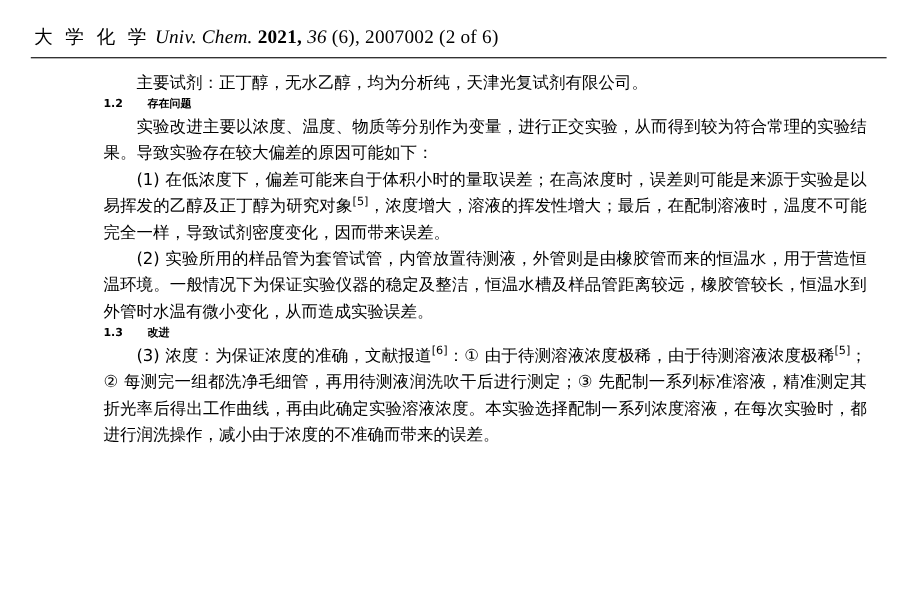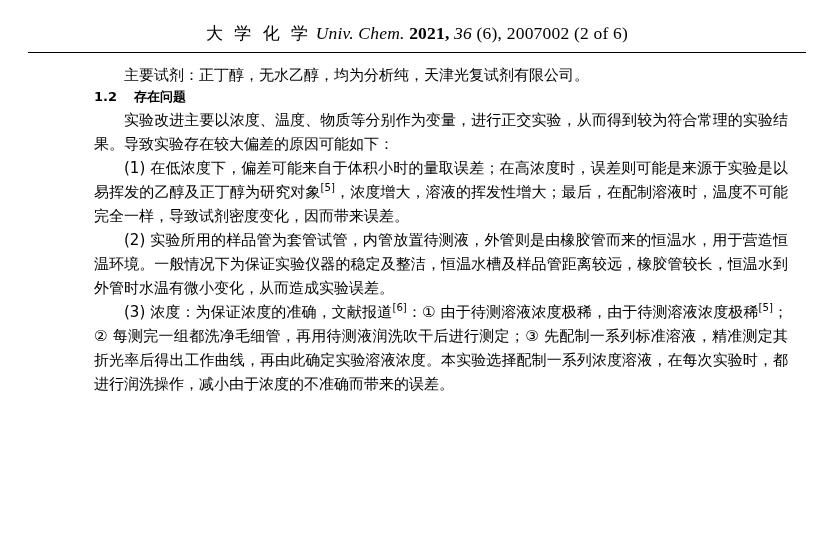--- a/index.html
+++ b/index.html
@@ -15,26 +15,27 @@
     color: #000000;
   }
   .page {
     position: relative;
     width: 834px;
     height: 538px;
     box-sizing: border-box;
     padding: 0;
   }
   .header {
-    text-align: center;
+    text-align: left;
     font-size: 17.5px;
     padding-top: 22px;
     padding-bottom: 7px;
     letter-spacing: 0.2px;
     white-space: nowrap;
+    padding-left: 31px;
   }
   .header .cn {
     font-family: "DejaVu Sans", sans-serif;
     font-size: 17px;
     letter-spacing: 3px;
   }
   .header .journal {
     font-style: italic;
     font-family: "Liberation Serif", serif;
   }
@@ -60,21 +61,21 @@
     margin: 0;
     text-indent: 2em;
     font-family: "DejaVu Sans", "Liberation Sans", sans-serif;
     font-size: 15px;
     line-height: 1.6;
   }
   .heading {
     margin: 0;
     font-family: "DejaVu Sans", "Liberation Sans", sans-serif;
     font-weight: bold;
-    font-size: 13px;
+    font-size: 10px;
     line-height: 1.6;
   }
   .heading .num {
     display: inline-block;
     min-width: 40px;
   }
   sup {
     font-size: 0.68em;
     vertical-align: super;
     line-height: 0;
@@ -104,18 +105,21 @@
     <p class="heading">
       <span class="num">1.2</span><span>存在问题</span>
     </p>
 
     <p class="para">实验改进主要以浓度、温度、物质等分别作为变量，进行正交实验，从而得到较为符合常理的实验结果。导致实验存在较大偏差的原因可能如下：</p>
 
     <p class="para"><span>(1) 在低浓度下，偏差可能来自于体积小时的量取误差；在高浓度时，误差则可能是来源于实验是以易挥发的乙醇及正丁醇为研究对象</span><sup>[5]</sup><span>，浓度增大，溶液的挥发性增大；最后，在配制溶液时，温度不可能完全一样，导致试剂密度变化，因而带来误差。</span></p>
 
     <p class="para">(2) 实验所用的样品管为套管试管，内管放置待测液，外管则是由橡胶管而来的恒温水，用于营造恒温环境。一般情况下为保证实验仪器的稳定及整洁，恒温水槽及样品管距离较远，橡胶管较长，恒温水到外管时水温有微小变化，从而造成实验误差。</p>
 
+    <p class="heading">
+      <span class="num">1.3</span><span>改进</span>
+    </p>
 
     <p class="para"><span>(3) 浓度：为保证浓度的准确，文献报道</span><sup>[6]</sup><span>：① 由于待测溶液浓度极稀，由于待测溶液浓度极稀</span><sup>[5]</sup><span>；② 每测完一组都洗净毛细管，再用待测液润洗吹干后进行测定；③ 先配制一系列标准溶液，精准测定其折光率后得出工作曲线，再由此确定实验溶液浓度。本实验选择配制一系列浓度溶液，在每次实验时，都进行润洗操作，减小由于浓度的不准确而带来的误差。</span></p>
 
 
   </div>
 </div>
 
 </body></html>

